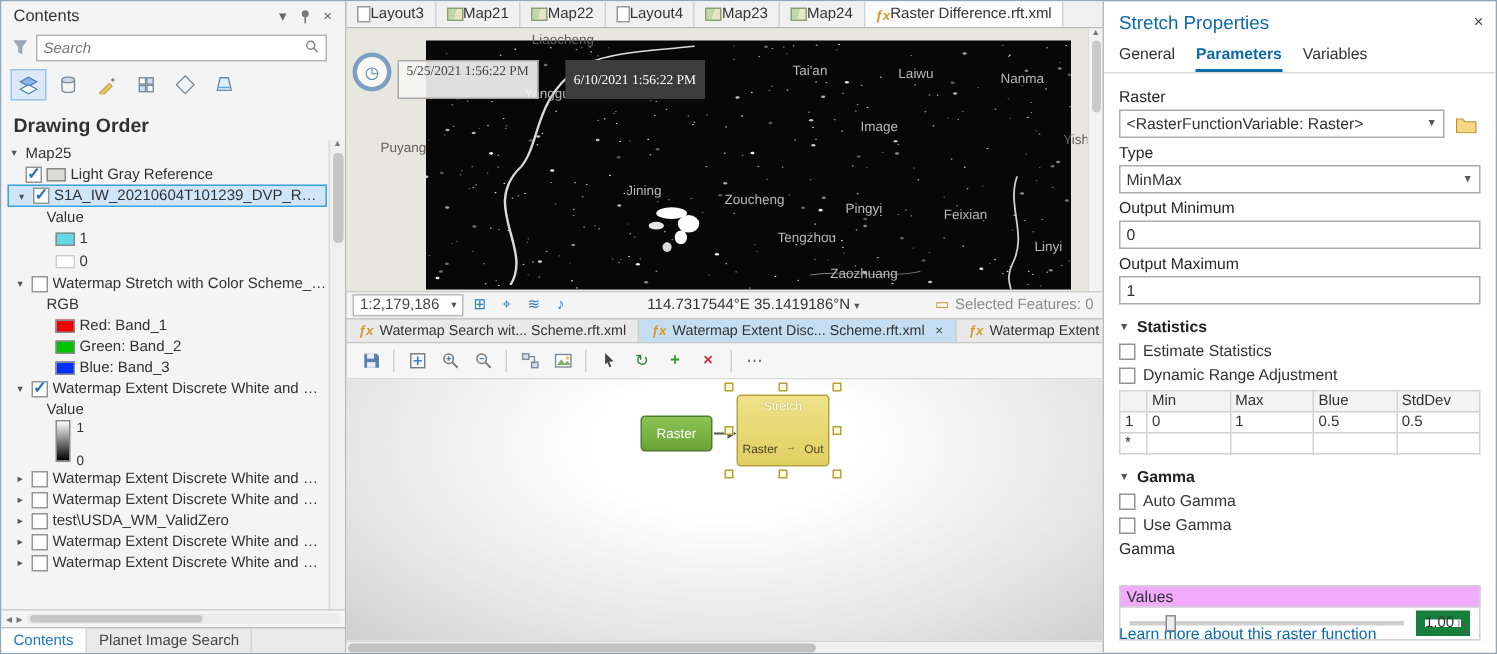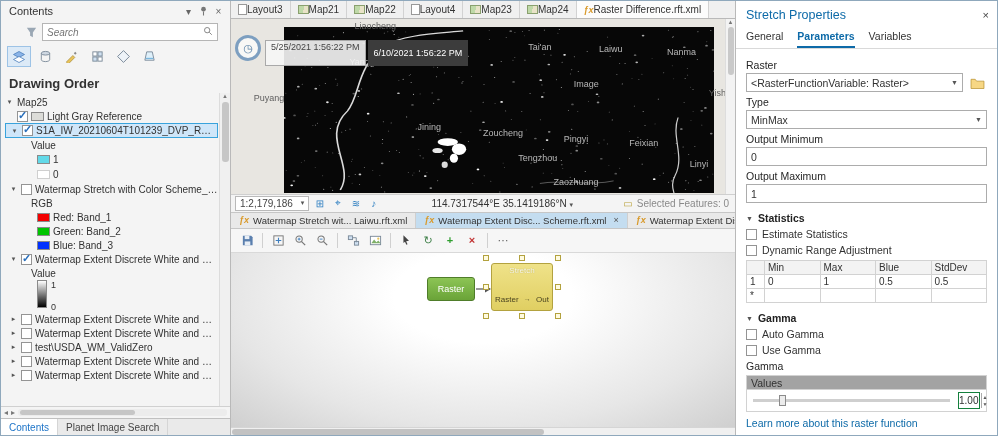--- a/index.html
+++ b/index.html
@@ -4,21 +4,21 @@
 <style>
 * { box-sizing:border-box; margin:0; padding:0; }
 html,body { width:998px; height:436px; overflow:hidden; font-family:"Liberation Sans",sans-serif; font-size:11px; color:#323232; background:#f0f0f0; }
 .app { display:grid; grid-template-columns:230px 1fr 262px; width:998px; height:436px; border:1px solid #8fa8bc; background:#f0f0f0; }
 
 
 .pane-left { background:#f4f4f4; border-right:1px solid #b9b9b9; display:flex; flex-direction:column; position:relative; min-width:0; }
 .pane-header { height:20px; display:flex; align-items:center; padding:0 4px 0 8px; flex:none; }
 .pane-header .title { flex:1; color:#333; }
 .hicon { width:15px; text-align:center; color:#666; font-size:10px; cursor:pointer; display:flex; align-items:center; justify-content:center; }
-.search-row { display:flex; align-items:flex-end; gap:4px; padding:2px 12px 2px 24px; flex:none; }
+.search-row { display:flex; align-items:flex-end; gap:4px; padding:2px 12px 2px 6px; flex:none; }
 .search-box { flex:1; height:18px; border:1px solid #b5b5b5; background:#fff; display:flex; align-items:center; padding:0 4px; gap:3px; }
 .search-box input { flex:1; border:none; outline:none; font-style:italic; font-size:10px; color:#888; background:transparent; font-family:inherit; min-width:0; }
 .toolbar-row { display:flex; gap:2px; padding:3px 6px; align-items:center; flex:none; }
 .tb-icon { width:24px; height:21px; display:flex; align-items:center; justify-content:center; cursor:pointer; border:1px solid transparent; }
 .tb-icon.sel { background:#dceaf7; border-color:#9dc3e6; }
 .do-label { font-weight:bold; padding:6px 8px 2px; font-size:13px; flex:none; }
 .tree { flex:1; overflow:hidden; padding:2px 12px 0 4px; position:relative; font-size:10px; }
 .trow { display:flex; align-items:center; height:14px; gap:3px; white-space:nowrap; overflow:hidden; }
 .twist { width:9px; color:#555; font-size:7px; text-align:center; flex:none; cursor:pointer; }
 .cb { width:11px; height:11px; border:1px solid #949494; background:#fff; position:relative; flex:none; cursor:pointer; }
@@ -46,21 +46,21 @@
 .ticon-layout { width:9px; height:11px; background:#fff; border:1px solid #999; flex:none; }
 .ticon-map { width:11px; height:9px; background:linear-gradient(105deg,#bfd9a8 50%,#e9e3c8 50%); border:1px solid #8aa06e; flex:none; }
 .fx { color:#d99a2b; font-style:italic; font-weight:bold; font-size:9px; flex:none; }
 
 .map-wrap { position:relative; flex:1; background:#e8e6e1; overflow:hidden; }
 .raster { position:absolute; left:10.6%; top:4.4%; width:85.3%; height:95.6%; background:#070707; }
 .plabel { position:absolute; font-size:9px; pointer-events:none; white-space:nowrap; }
 .plabel.dark { color:#5f5f5f; }
 .plabel.light { color:#b7b7b7; }
 .navwheel { position:absolute; left:4px; top:16px; width:26px; height:26px; border-radius:50%; border:3px solid #7d9fc0; background:rgba(255,255,255,.7); display:flex; align-items:center; justify-content:center; color:#5d84a8; font-size:11px; cursor:pointer; }
-.timechips { position:absolute; left:34px; top:21px; display:flex; gap:2px; font-size:9px; }
+.timechips { position:absolute; left:34px; top:21px; display:flex; gap:18px; font-size:9px;font-family:Liberation Serif, serif; }
 .chip1 { background:rgba(246,246,246,.9); border:1px solid #a9a9a9; color:#444; padding:1px 5px; }
 .chip2 { background:#3c3c3c; border:1px solid #3c3c3c; color:#fff; padding:7px 5px; }
 .map-vscroll { position:absolute; right:0; top:0; bottom:0; width:10px; background:#f3f3f3; border-left:1px solid #ddd; font-size:6px; color:#777; display:flex; flex-direction:column; align-items:center; }
 .map-vthumb { width:6px; height:48px; background:#c9c9c9; border-radius:3px; margin-top:2px; }
 
 .map-status { height:18px; display:flex; align-items:center; background:#f4f4f4; border-top:1px solid #cfcfcf; padding:0 4px; gap:3px; font-size:10px; color:#444; flex:none; }
 .scale-combo { display:flex; align-items:center; gap:8px; background:#fff; border:1px solid #b9b9b9; height:15px; padding:0 4px; cursor:pointer; }
 .status-icon { color:#2e7fc1; font-size:10px; width:15px; text-align:center; cursor:pointer; }
 .coords { flex:1; text-align:center; color:#333; }
 .selfeat { color:#8a8a8a; display:flex; gap:4px; align-items:center; padding-right:2px; }
@@ -99,25 +99,25 @@
 .combo .arrow { color:#555; font-size:7px; flex:none; margin-left:3px; }
 .browse-btn { width:20px; height:19px; border:1px solid transparent; display:flex; align-items:center; justify-content:center; cursor:pointer; }
 .textbox { height:19px; border:1px solid #acacac; background:#fff; display:flex; align-items:center; padding:0 4px; }
 .section { display:flex; align-items:center; gap:5px; margin:9px 0 3px; color:#222; font-weight:bold; cursor:pointer; }
 .section .chev { font-size:7px; color:#555; }
 .chk-row { display:flex; align-items:center; gap:5px; margin:4px 0; }
 .stats-table { border-collapse:collapse; width:100%; margin:4px 0 0; font-size:10px; table-layout:fixed; }
 .stats-table th,.stats-table td { border:1px solid #d2d2d2; height:14px; padding:0 3px; font-weight:normal; text-align:left; overflow:hidden; }
 .stats-table th { background:#f3f3f3; }
 .col-idx { width:18px; }
-.values-header { background:#a3a3a3; border:1px solid #d2d2d2; height:15px; display:flex; align-items:center; padding:0 4px; margin-top:3px; }
+.values-header { background:#f0abfc; border:1px solid #d2d2d2; height:15px; display:flex; align-items:center; padding:0 4px; margin-top:18px; }
 .slider-row { border:1px solid #d2d2d2; border-top:none; height:22px; display:flex; align-items:center; padding:0 6px; gap:8px; }
 .slider-track { flex:1; height:3px; background:#cfcfcf; position:relative; }
 .slider-handle { position:absolute; left:13%; top:-4px; width:7px; height:11px; background:#ececec; border:1px solid #8b8b8b; cursor:pointer; }
-.gamma-input { width:22px; height:17px; border:1px solid #15803d; display:flex; background:#fff; }
+.gamma-input { width:36px; height:17px; border:6px solid #15803d; display:flex; background:#fff; }
 .gamma-input .gval { flex:1; display:flex; align-items:center; justify-content:flex-end; padding-right:3px; font-size:10px; }
 .spin { width:11px; display:flex; flex-direction:column; border-left:1px solid #acacac; }
 .spin span { flex:1; font-size:5px; display:flex; align-items:center; justify-content:center; color:#555; cursor:pointer; }
 .learn-link { position:absolute; left:10px; bottom:6px; color:#0d6aa8; cursor:pointer; }
 </style>
 </head>
 <body>
 
 <div class="app">
 
@@ -713,21 +713,21 @@
       <span class="coords"><span>114.7317544°E 35.1419186°N</span> <span style="font-size:7px;color:#555">▾</span></span>
       <span class="selfeat">
         <span style="color:#b9a23a">▭</span>
         <span>Selected Features: 0</span>
       </span>
     </div>
 
     <div class="fn-tabs">
       <span class="ftab">
           <span class="fx">ƒx</span>
-          <span>Watermap Stretch wit... Laiwu.rft.xml</span>
+          <span>Watermap Search wit... Scheme.rft.xml</span>
         </span>
       <span class="ftab active">
           <span class="fx">ƒx</span>
           <span>Watermap Extent Disc... Scheme.rft.xml</span>
           <span class="close" style="font-size:9px;color:#555;margin-left:3px">×</span>
         </span>
       <span class="ftab">
           <span class="fx">ƒx</span>
           <span>Watermap Extent Disc...Back In.rft.xml</span>
         </span>

